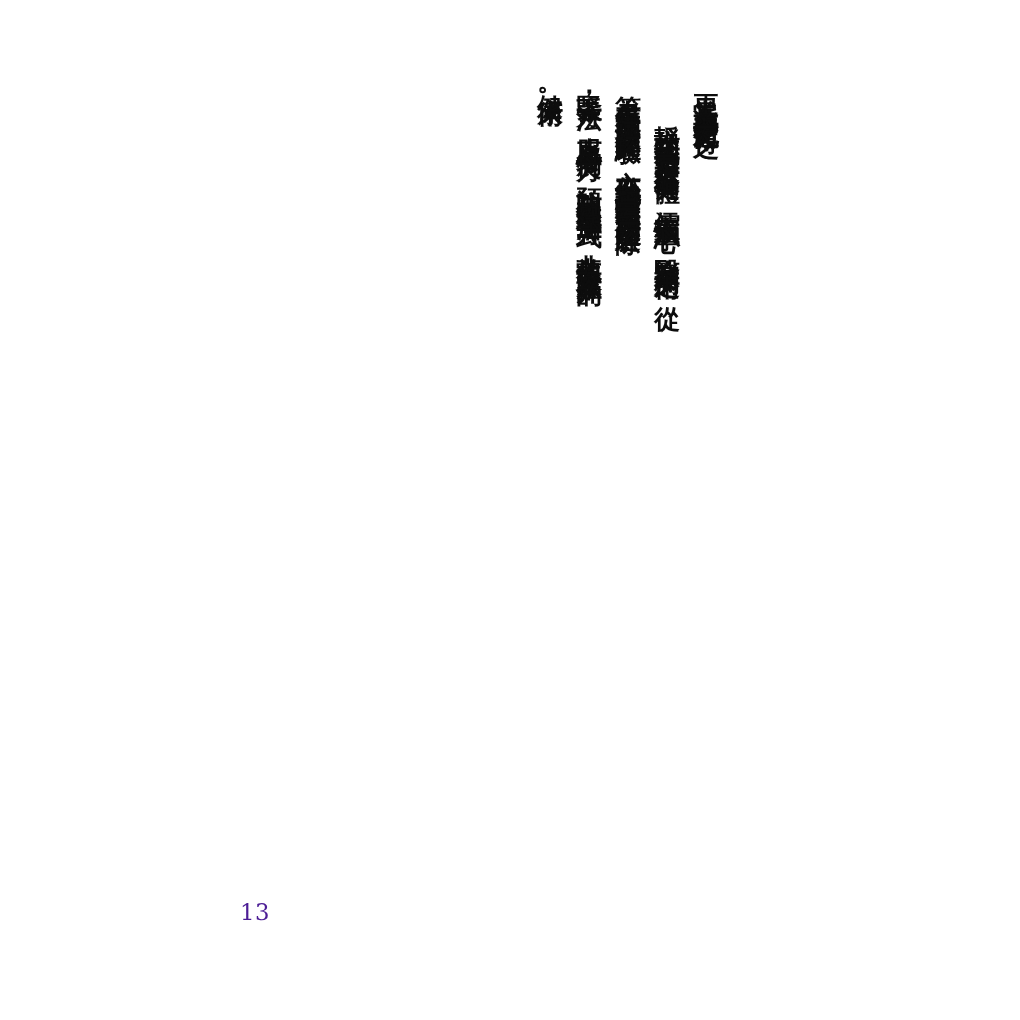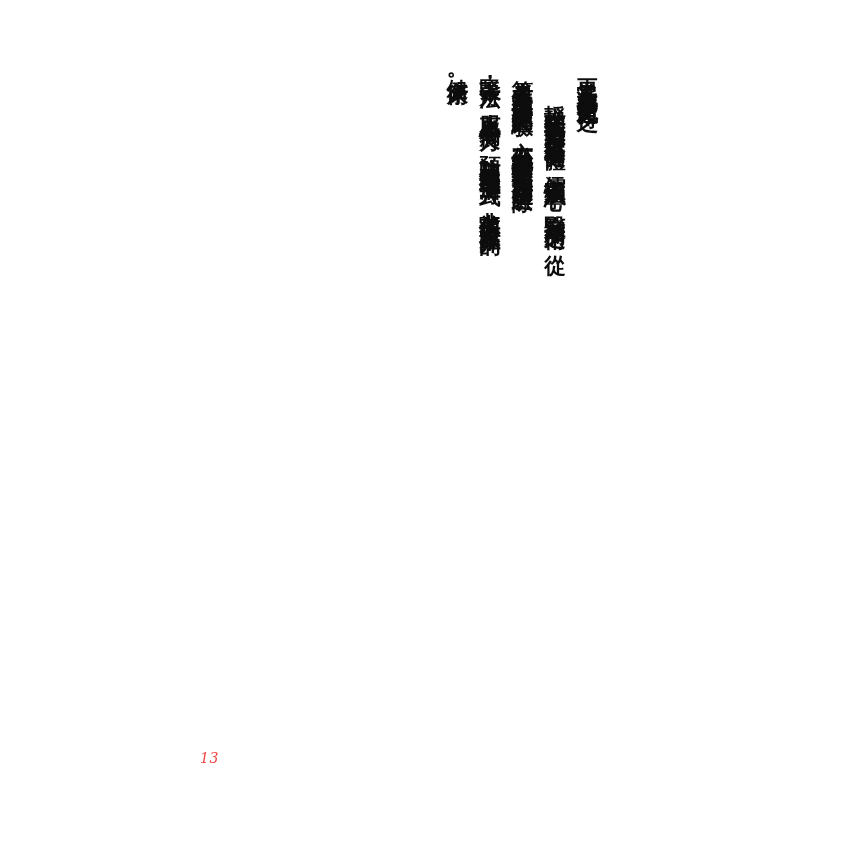--- a/index.html
+++ b/index.html
@@ -53,24 +53,23 @@
   .column.indent {
     padding-top: 26px;
     height: 692px;
   }
 
   .page-number {
     position: absolute;
     left: 200px;
     top: 750px;
     font-family: "DejaVu Serif", "Liberation Serif", serif;
-    font-size: 14px;
-    color: #ef4444;
+    font-size: 19px;
+    color: #4c1d95;
     letter-spacing: 0.5px;
-    font-style: italic;
   }
 </style>
 </head>
 <body>
 
 <div class="page">
 
   <div class="text-block">
     <div class="column">更常派人來華學習文化而得之。</div>
     <div class="column indent">靜坐功在我國千百年乃是丹道家修眞健體、儒家愼獨寧心、醫家却病之術，從</div>

